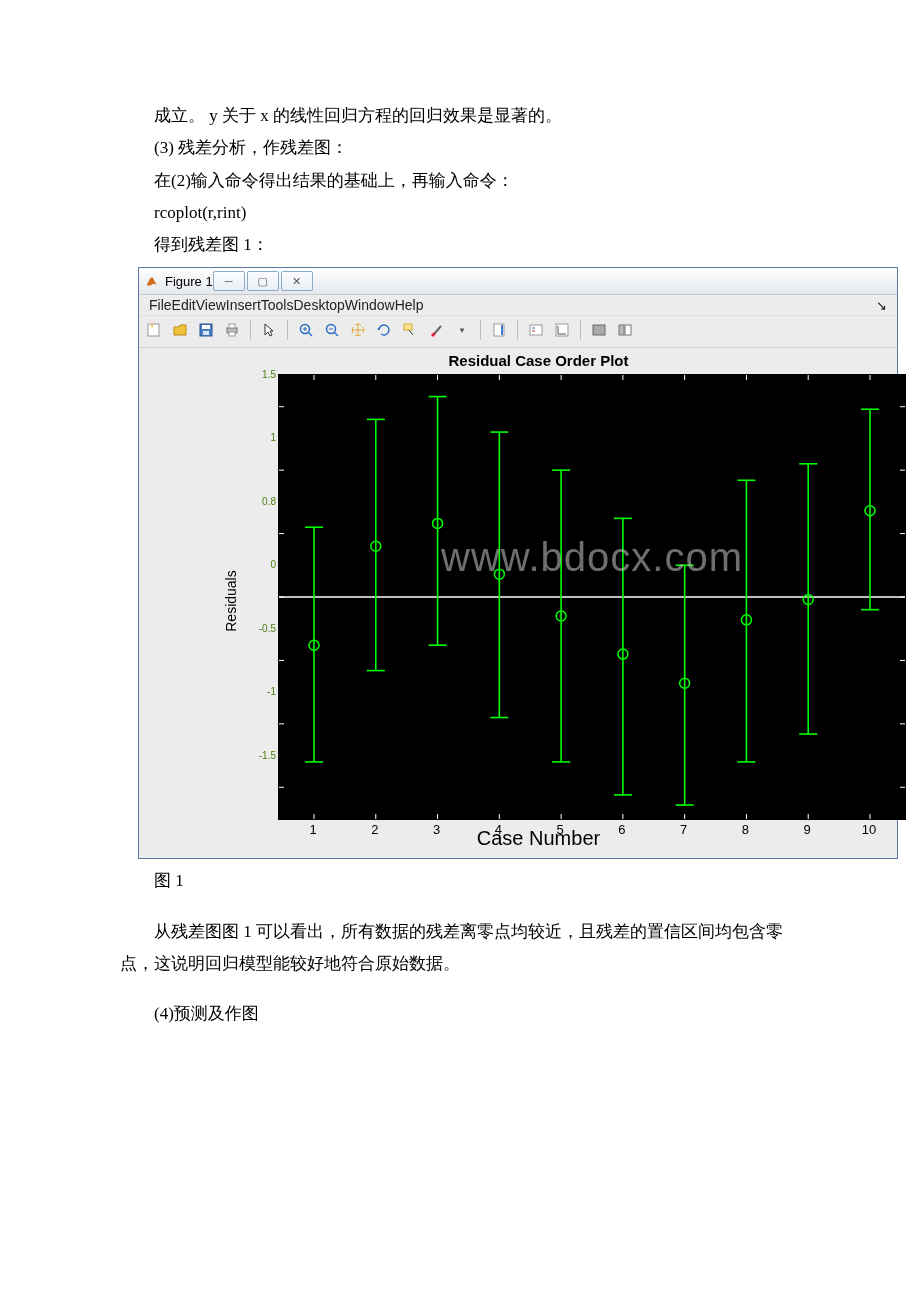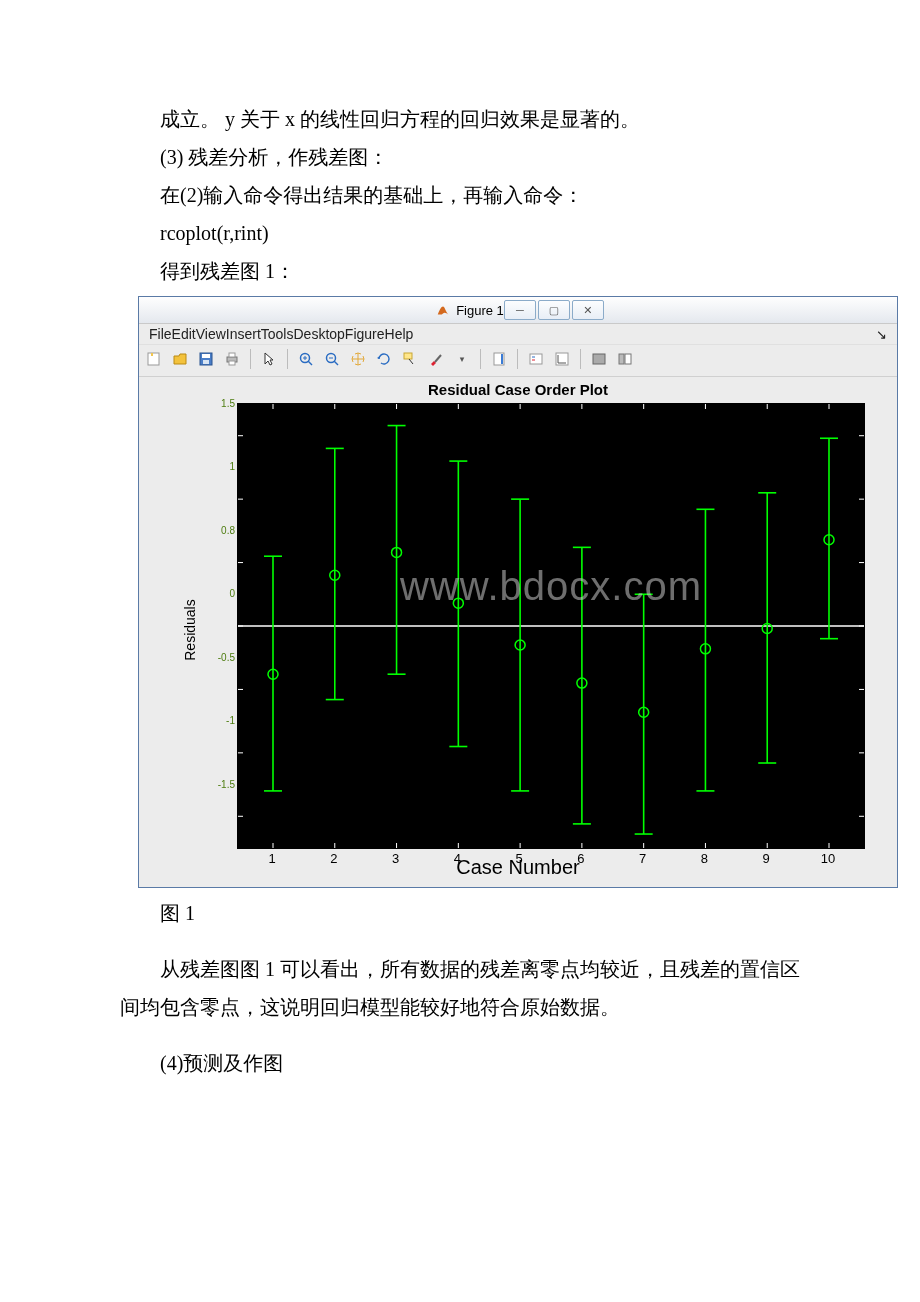--- a/index.html
+++ b/index.html
@@ -6,21 +6,21 @@
     margin: 0;
     padding: 0;
     background: #fff;
     font-family: "SimSun", "Times New Roman", serif;
     width: 920px;
   }
   .page {
     padding: 100px 120px 60px 120px;
   }
   .body-text {
-    font-size: 20px;
+    font-size: 17px;
     line-height: 1.9;
     color: #000;
     margin: 0;
   }
   .indent {
     text-indent: 2em;
   }
   .spaced-top {
     margin-top: 18px;
   }
@@ -43,21 +43,21 @@
     width:14px; height:14px;
   }
   .figure-window {
     border: 1px solid #5a7aa6;
     background: #ececec;
     position: relative;
   }
   .titlebar {
     display:flex;
     align-items:center;
-    justify-content:center;
+    justify-content:flex-start;
     height: 26px;
     padding: 0 2px 0 6px;
     background: linear-gradient(#fefefe,#e4e8ee);
     border-bottom: 1px solid #c9c9c9;
     font-family: "Tahoma","Segoe UI",sans-serif;
     font-size: 13px;
   }
   .titlebar-left {
     display:flex; align-items:center; gap:6px;
   }
@@ -104,20 +104,21 @@
     border-radius:2px;
   }
   .sep {
     width:1px; height:20px;
     background:#bcbcbc;
     margin:0 3px;
   }
   .plot-area-wrap {
     background:#ececec;
     padding: 2px 6px 6px 6px;
+    margin-left: 41px;
   }
   .plot-card {
     background:#ececec;
     position:relative;
     width:100%;
     height: 502px;
   }
   .plot-title {
     position:absolute;
     top:2px; left:0; right:0;
@@ -214,21 +215,21 @@
         </div>
       </div>
 
       <div class="menubar">
         <span>File</span>
         <span>Edit</span>
         <span>View</span>
         <span>Insert</span>
         <span>Tools</span>
         <span>Desktop</span>
-        <span>Figure</span>
+        <span>Window</span>
         <span>Help</span>
         <span class="spacer"></span>
         <span class="arrow">↘</span>
       </div>
 
       <div class="toolbar">
         <div class="tool-btn">
             <svg width="16" height="16">
               <rect x="2" y="2" width="11" height="12" fill="#fff" stroke="#999"></rect>
               <rect x="5" y="2" width="2" height="3" fill="#f2c64e"></rect>

